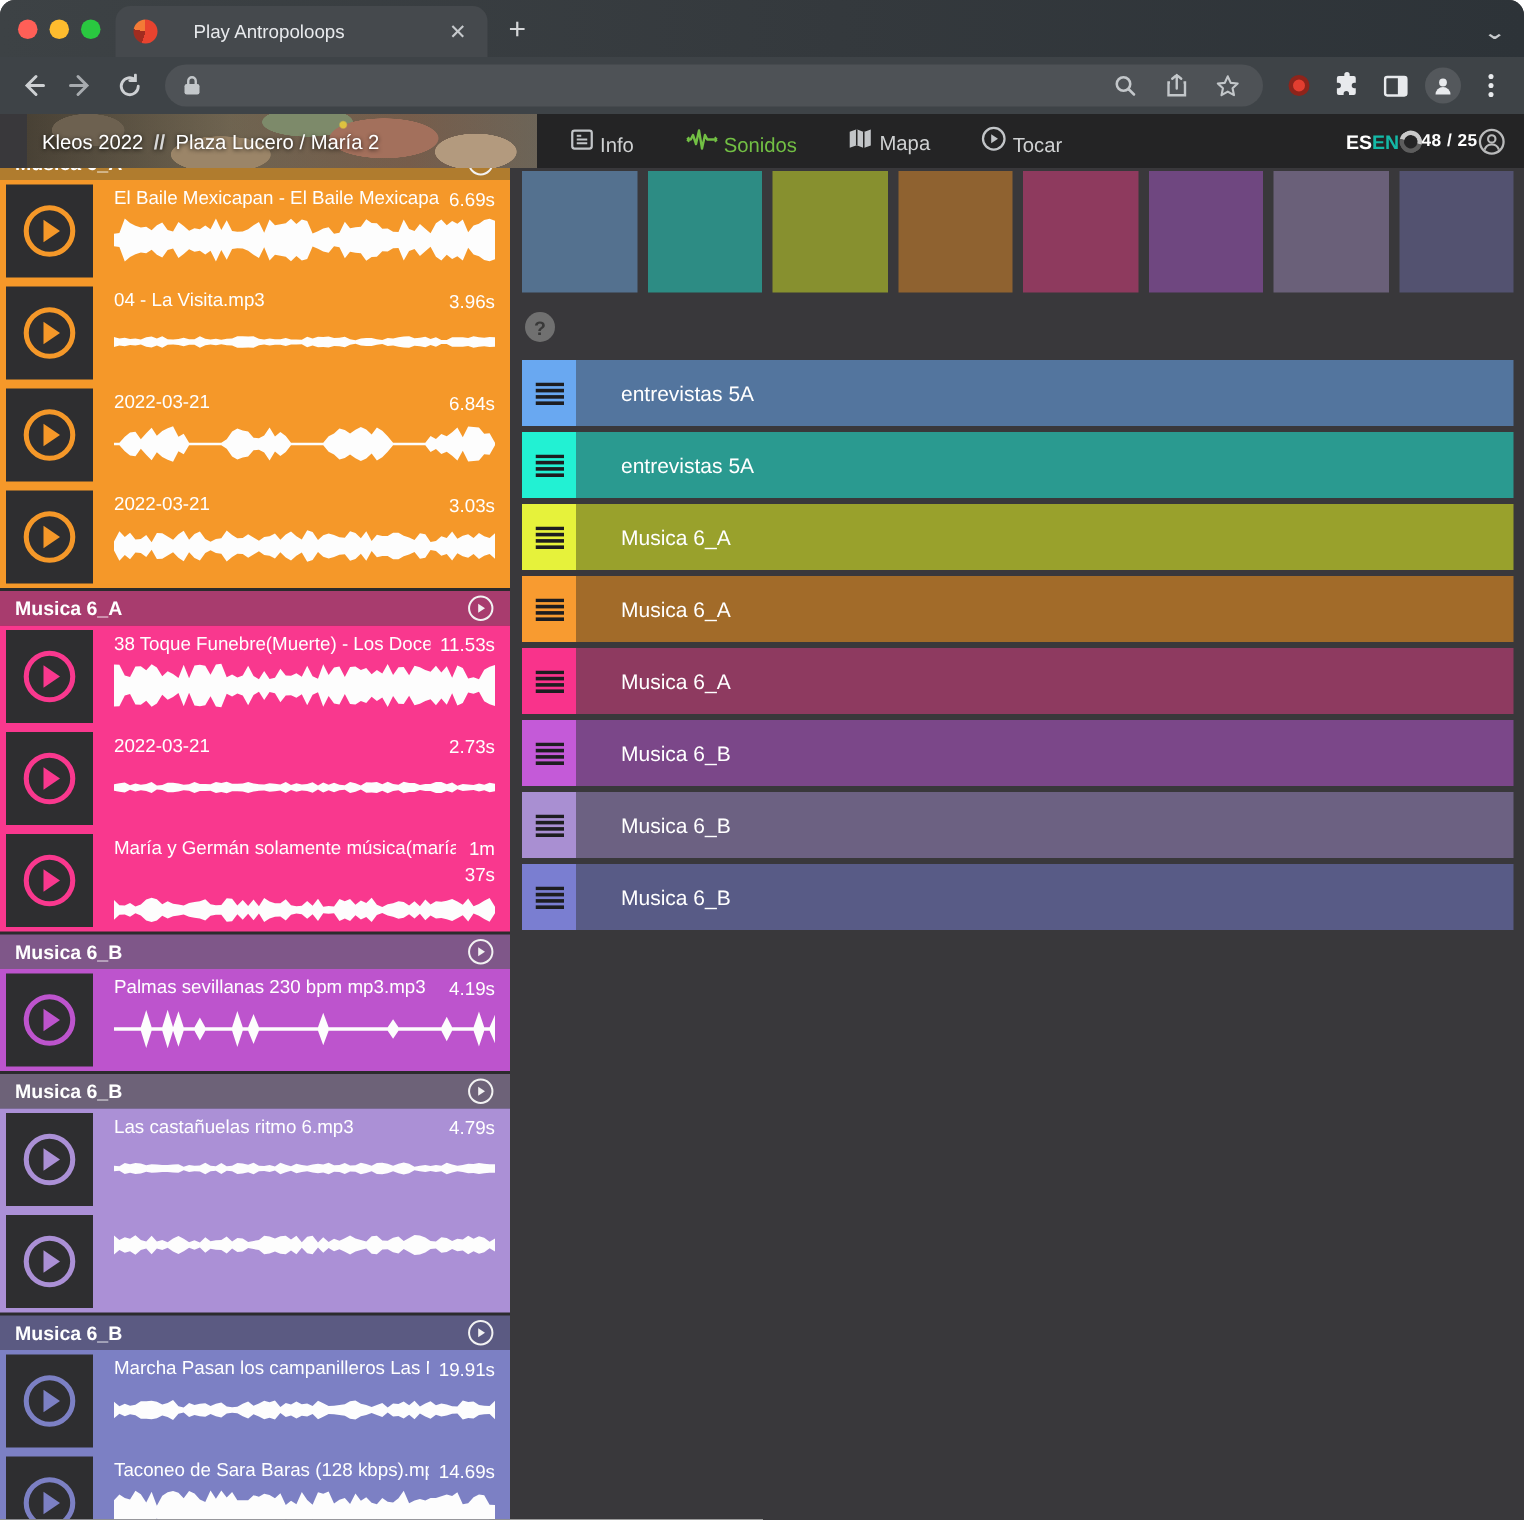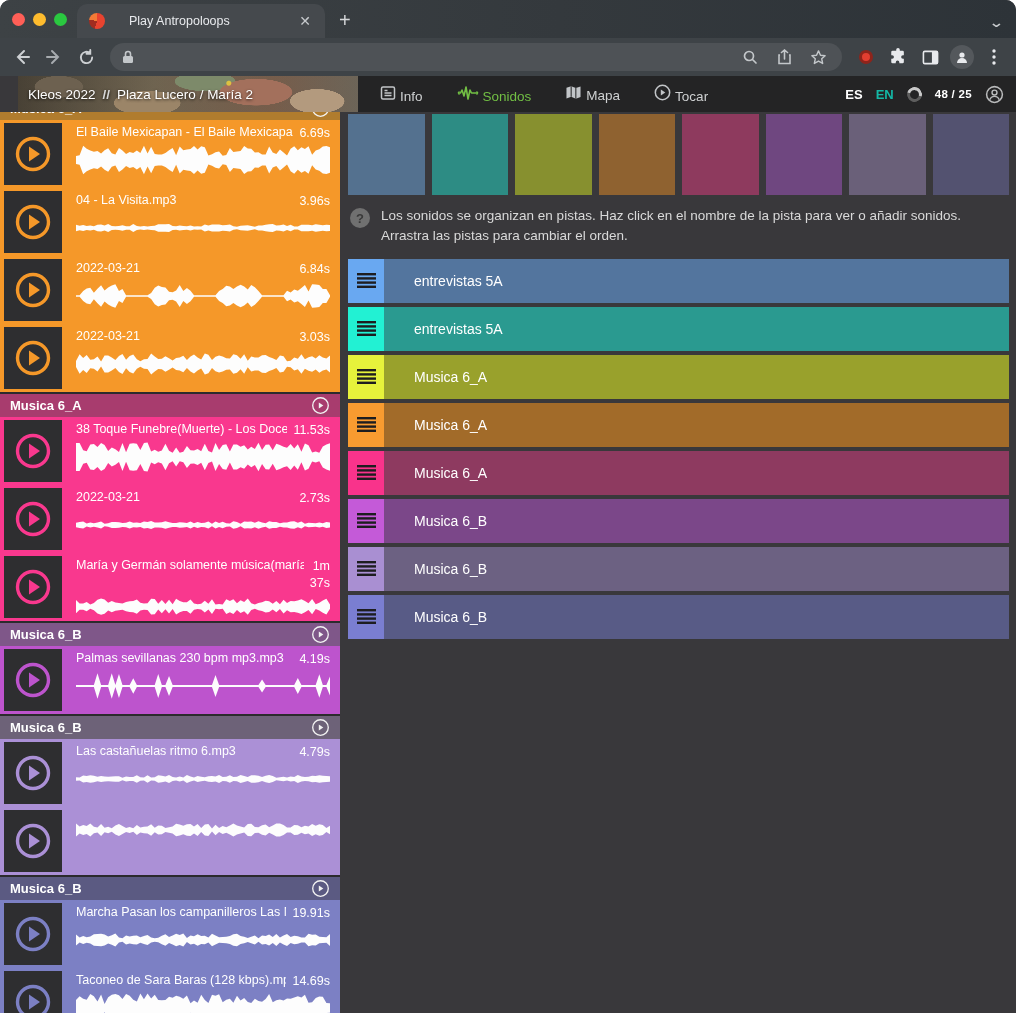--- a/index.html
+++ b/index.html
@@ -39,21 +39,21 @@
       radial-gradient(ellipse 60px 22px at 70% 45%, #a3705c 0 60%, transparent 61%),
       radial-gradient(ellipse 45px 20px at 88% 70%, #b39a7e 0 60%, transparent 61%),
       radial-gradient(ellipse 50px 16px at 55% 15%, #7d8a6a 0 60%, transparent 61%),
       linear-gradient(rgba(20,18,15,.25),rgba(20,18,15,.25)),
       linear-gradient(90deg,#5a5142,#8d7f66 40%,#97765f 75%,#8a8070);
   }
   .crumb-sep { color:#d8d8d8; font-weight:700; }
   #appnav { flex:1; display:flex; align-items:center; gap:34px; padding-left:22px; }
   .nav-item { display:flex; align-items:flex-end; gap:4px; color:#cfd1d2; font-size:13.5px; }
   .nav-item.active { color:var(--green); }
-  #appbar-right { display:flex; align-items:center; gap:13px; padding-right:12px; }
+  #appbar-right { display:flex; align-items:center; padding-right:12px; }
   .lang { font-size:13px; font-weight:700; color:#14b8a6; }
   .lang.active { color:#fff; }
   .spinner { width:15px; height:15px; border-radius:50%; border:3px solid #5d5d5d; border-top-color:#c9c9c9; border-right-color:#c9c9c9; transform:rotate(-30deg); }
   .counter { color:#fff; font-size:11.5px; font-weight:700; letter-spacing:.3px; }
 
   
   #content { flex:1; display:flex; overflow:hidden; background:#39383b; }
   #clips-panel { width:340px; flex:0 0 340px; background:#2b2b2d; overflow:hidden; display:flex; flex-direction:column; }
   .section { margin-bottom:2px; }
   .section-header { height:23px; display:flex; align-items:center; padding:0 10px; color:#fff; font-size:13px; font-weight:600; }
@@ -515,21 +515,20 @@
           <div class="swatch" style="background: rgb(45, 140, 132);"></div>
           <div class="swatch" style="background: rgb(135, 144, 47);"></div>
           <div class="swatch" style="background: rgb(143, 98, 48);"></div>
           <div class="swatch" style="background: rgb(142, 58, 94);"></div>
           <div class="swatch" style="background: rgb(111, 71, 128);"></div>
           <div class="swatch" style="background: rgb(106, 96, 121);"></div>
           <div class="swatch" style="background: rgb(83, 82, 112);"></div>
         </div>
       <div id="note">
         <span class="q-icon">?</span>
-        <span id="note-text">Los sonidos se organizan en pistas. Haz click en el nombre de la pista para ver o añadir sonidos. Arrastra las pistas para cambiar el orden.</span>
       </div>
       <div id="track-list">
           <div class="track-row">
             <div class="track-handle" style="background: rgb(105, 168, 241);">
               <svg width="19" height="15" viewBox="0 0 19 15">
                 <g fill="#1d1d20">
                   <rect y="0" width="19" height="2.4"></rect>
                   <rect y="4.2" width="19" height="2.4"></rect>
                   <rect y="8.4" width="19" height="2.4"></rect>
                   <rect y="12.6" width="19" height="2.4"></rect>

